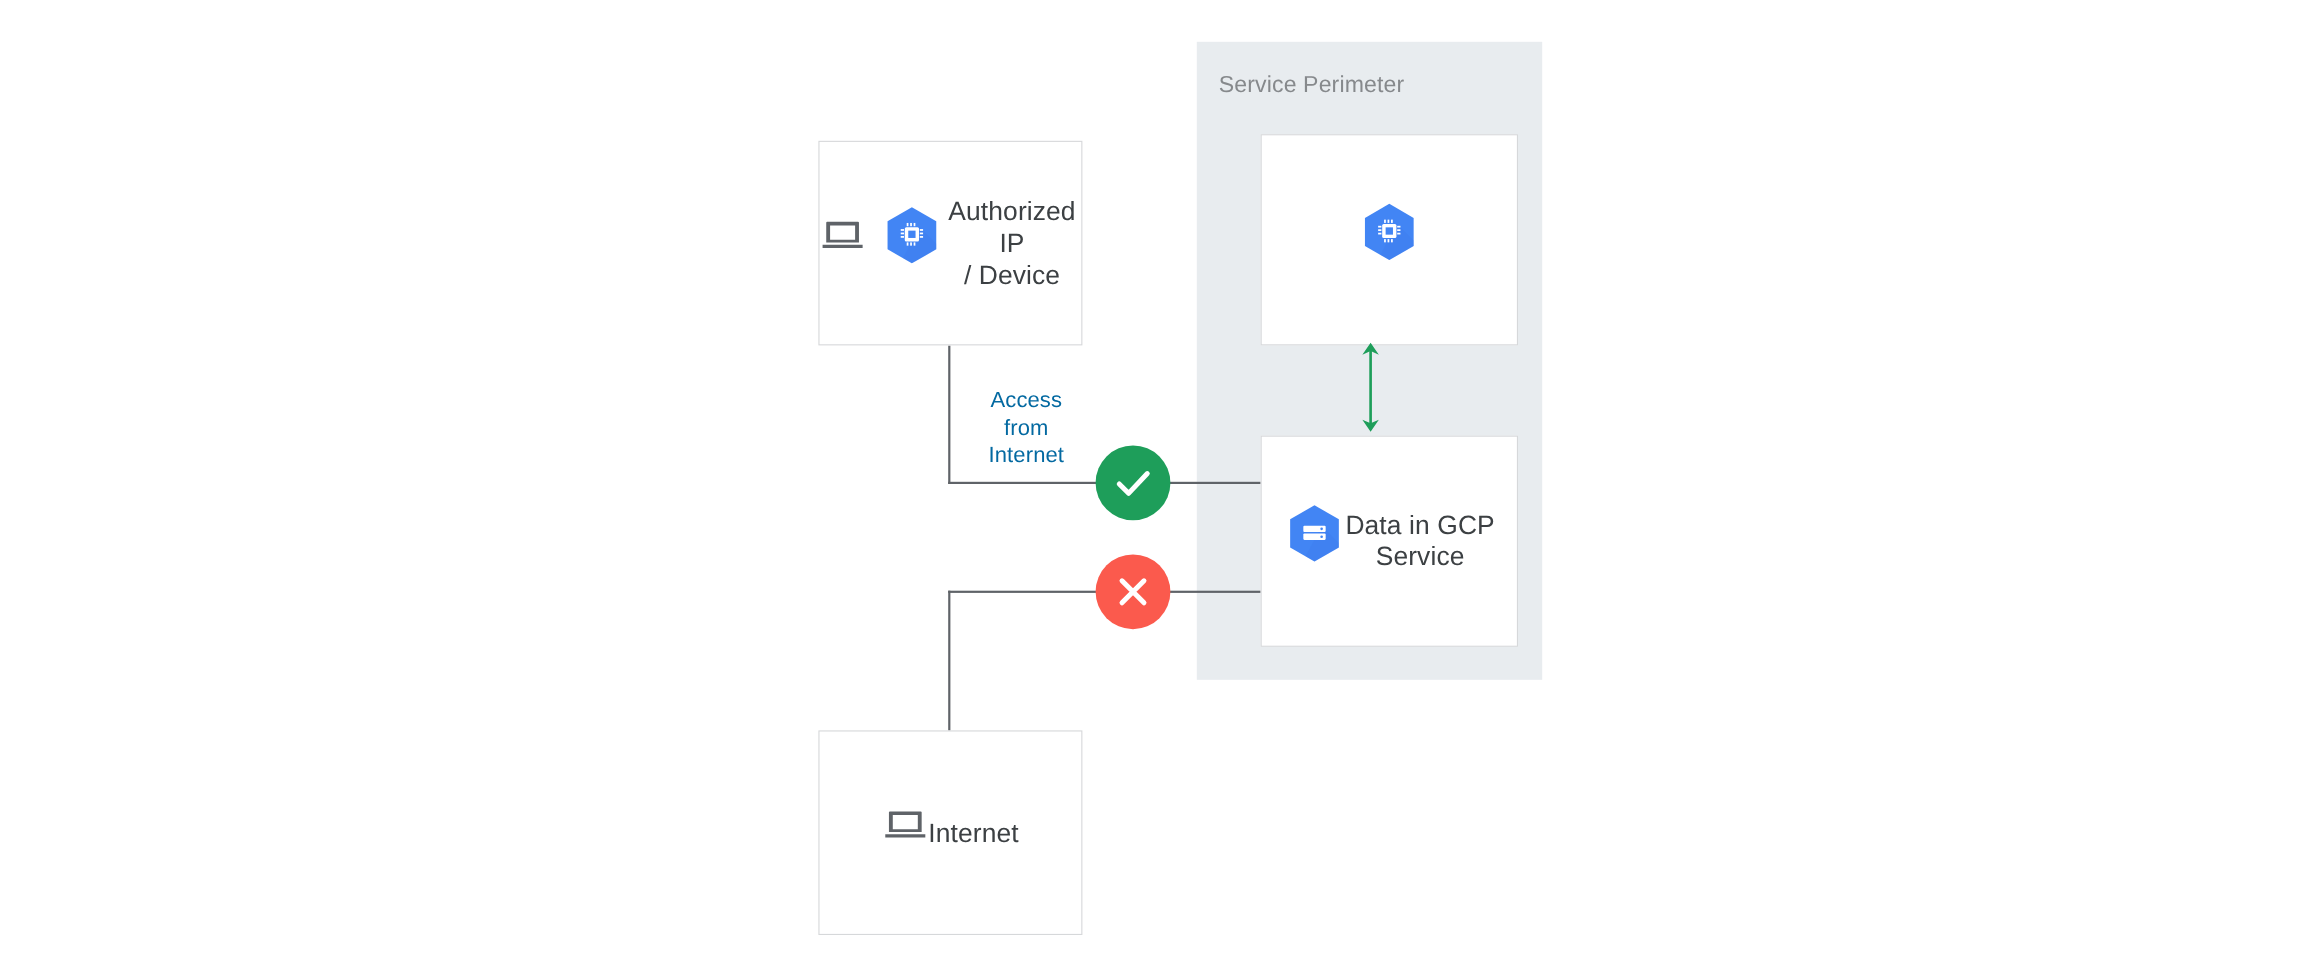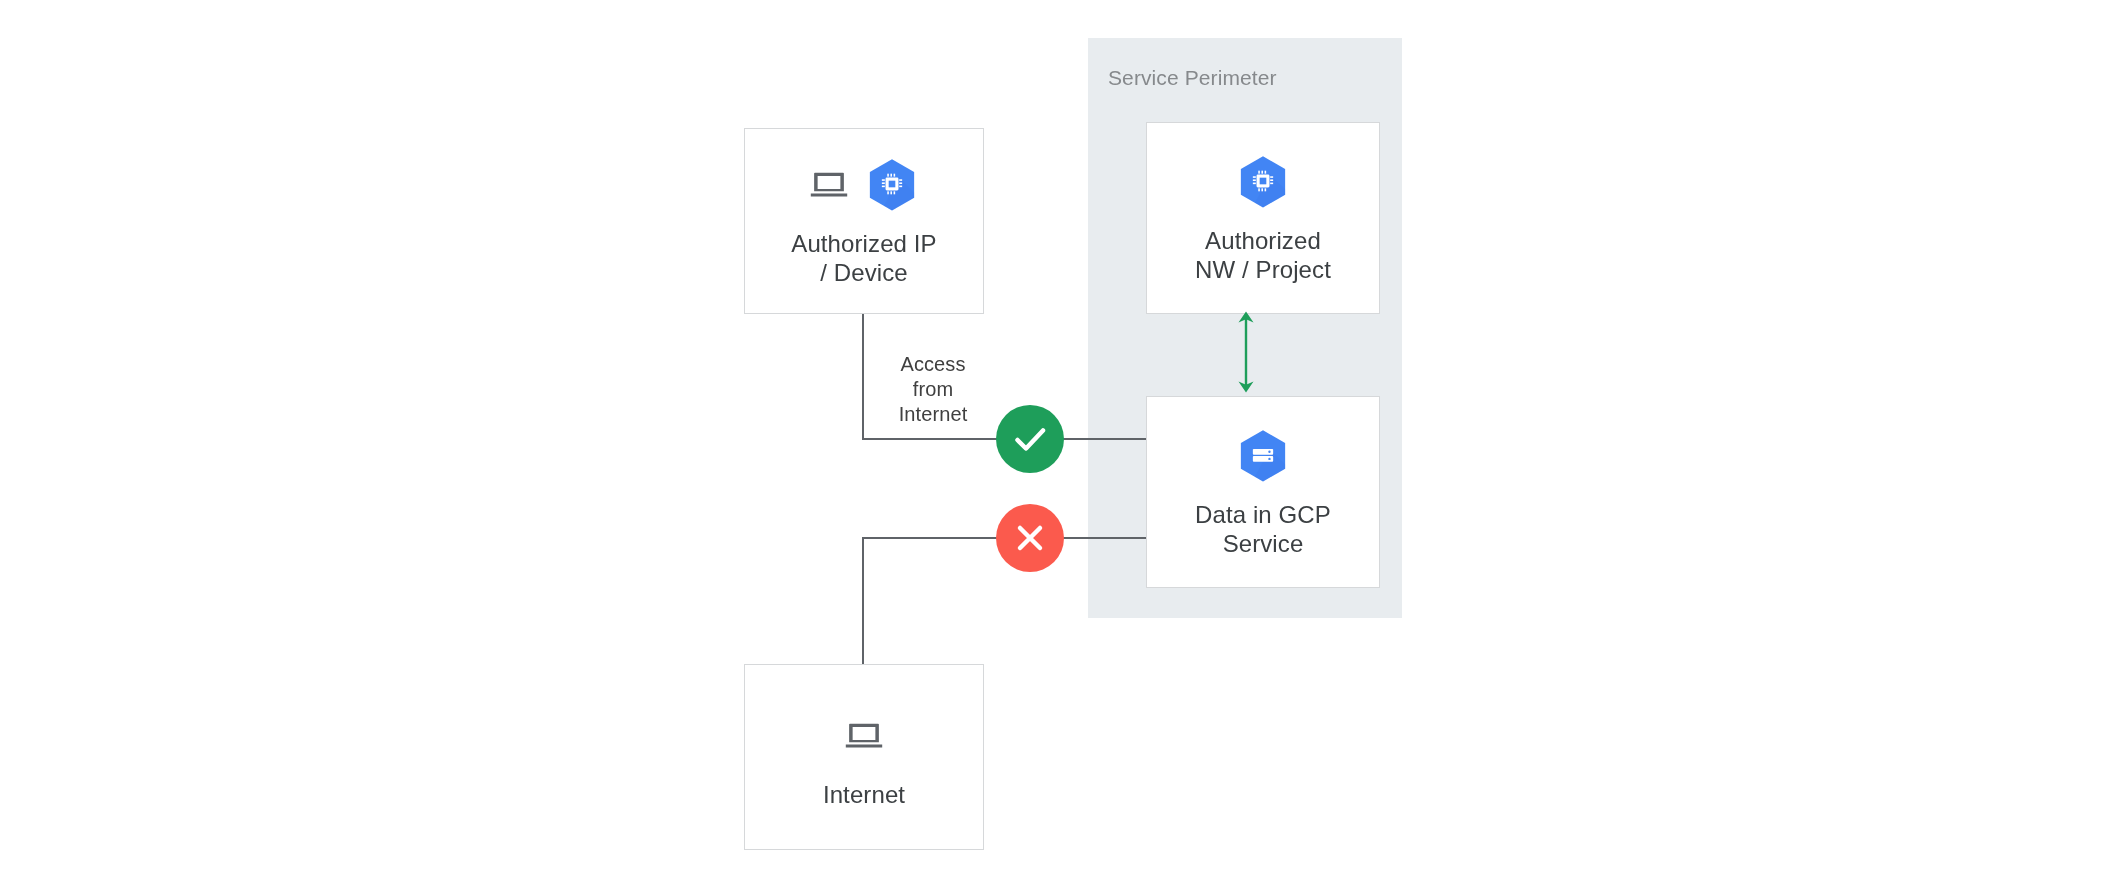--- a/index.html
+++ b/index.html
@@ -39,21 +39,20 @@
     white-space: nowrap;
   }
 
   
   .node {
     position: absolute;
     background: #ffffff;
     border: 1px solid #d6d8da;
     box-sizing: border-box;
     display: flex;
-    flex-direction: column;
     align-items: center;
     justify-content: center;
   }
   .node-icons {
     display: flex;
     flex-direction: row;
     align-items: center;
     justify-content: center;
     gap: 14px;
     height: 58px;
@@ -101,21 +100,21 @@
   }
   #badge-allow { left: 996px; top: 405px; background: #1e9e5a; }
   #badge-deny  { left: 996px; top: 504px; background: #fb5a4d; }
   .badge svg { width: 40px; height: 40px; display: block; }
 
   
   .edge-label {
     position: absolute;
     font-size: 20px;
     line-height: 25px;
-    color: #404040;
+    color: #0369a1;
     text-align: center;
     white-space: pre-line;
     letter-spacing: 0.1px;
   }
   #label-access-internet { left: 858px; top: 352px; width: 150px; }
   #label-valid-cred      { left: 790px; top: 482px; width: 240px; }
 
   
   #arrow-sync {
     position: absolute;
@@ -191,22 +190,20 @@
             <rect x="20.4" y="26.6" width="3.4" height="1.8"></rect>
             <rect x="20.4" y="30.2" width="3.4" height="1.8"></rect>
             <rect x="20.4" y="33.8" width="3.4" height="1.8"></rect>
             <rect x="40.2" y="26.6" width="3.4" height="1.8"></rect>
             <rect x="40.2" y="30.2" width="3.4" height="1.8"></rect>
             <rect x="40.2" y="33.8" width="3.4" height="1.8"></rect>
           </g>
         </svg>
       </span>
     </div>
-    <div class="node-label">Authorized
-NW / Project</div>
   </div>
 
   <svg id="arrow-sync" viewBox="0 0 26 84">
     <line x1="13" y1="6" x2="13" y2="78" stroke="#1e9e5a" stroke-width="2.4"></line>
     <path d="M13 1.5 5.5 12.5 13 9.2 20.5 12.5z" fill="#1e9e5a"></path>
     <path d="M13 82.5 5.5 71.5 13 74.8 20.5 71.5z" fill="#1e9e5a"></path>
   </svg>
 
   <div class="node" id="node-data-gcp">
     <div class="node-icons">

